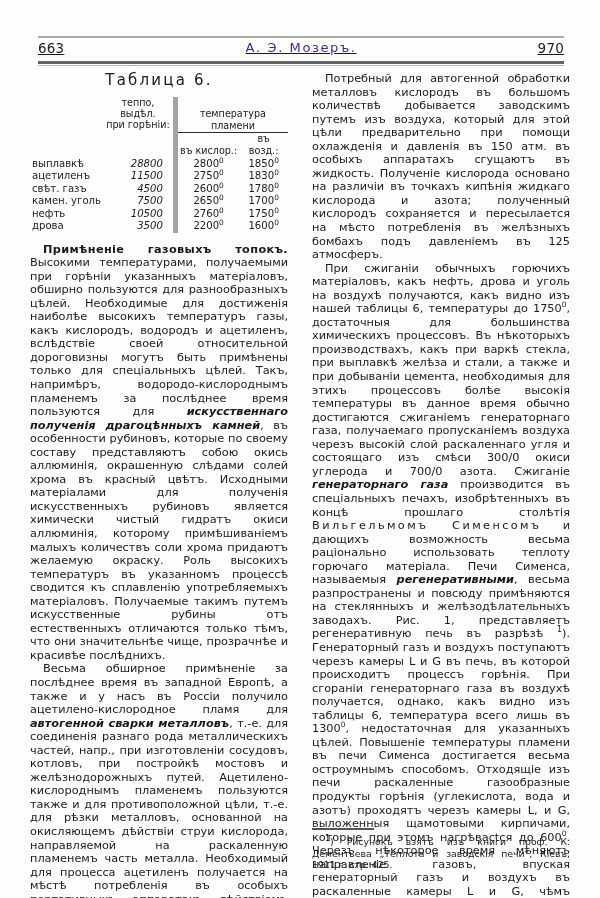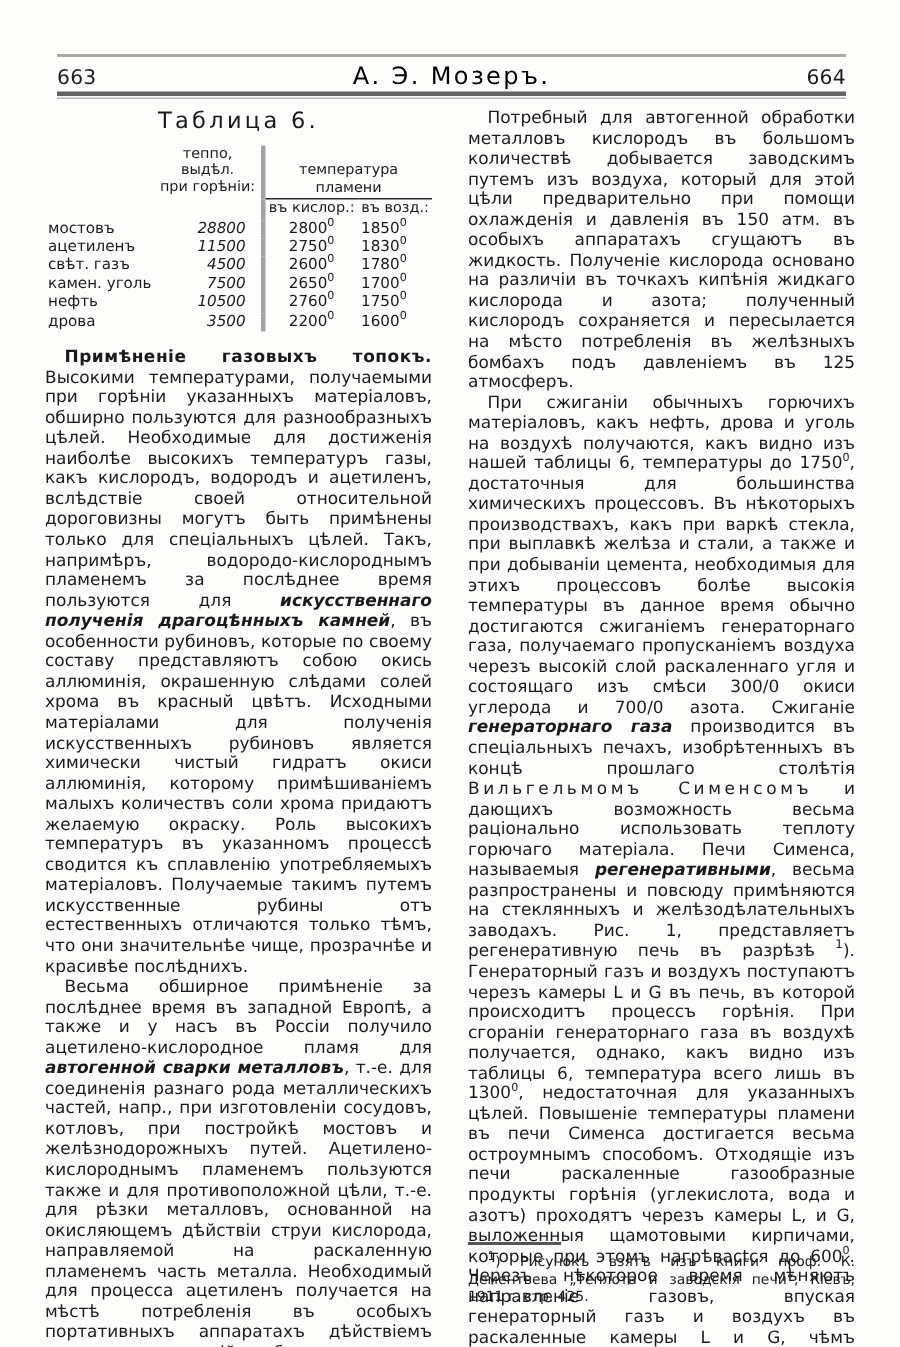--- a/index.html
+++ b/index.html
@@ -47,30 +47,31 @@
     height: 1px;
     background: #6f6f6f;
     opacity: .6;
   }
   .header {
     position: absolute;
     left: 38px; right: 36px;
     top: 40px;
     height: 20px;
     display: flex;
-    align-items: flex-end;
+    align-items: flex-start;
     justify-content: space-between;
     font-size: 13.5px;
     letter-spacing: .2px;
+    text-decoration: underline;
   }
   .header .folio { font-size: 13.5px; color: #1d1d1d; }
   .header .author {
-    font-size: 16px;
+    font-size: 13px;
     letter-spacing: 1.6px;
-    color: #000000;
+    color: #4c1d95;
   }
 
   
   .col {
     position: absolute;
     top: 72px;
     width: 258px;
     font-size: 11.3px;
     line-height: 13.55px;
     text-align: justify;
@@ -118,23 +119,23 @@
     font-size: 9.6px;
     line-height: 11.4px;
     vertical-align: bottom;
     padding: 0 2px 2px 2px;
     text-align: center;
   }
   table.t6 td { padding: 0 2px; white-space: nowrap; }
   .c-name  { text-align: left;  padding-left: 2px !important; }
   .c-num   { text-align: right; padding-right: 10px !important; font-style: italic; }
   .c-ox    { text-align: center; margin-top: 27px; }
-  .c-air   { }
-
-  .vline-l { border-left: 3px solid #a3a3a3; }
+  .c-air   { text-align: center; }
+
+  .vline-l { border-left: 5px solid #a3a3a3; }
   .hdr-span {
     border-bottom: 1px solid #2b2b2b;
     padding-bottom: 1px !important;
   }
   .deg { font-size: 7.4px; vertical-align: super; line-height: 0; }
 
   
   .fn-rule {
     position: absolute;
     left: 312px;
@@ -157,21 +158,21 @@
 </head>
 <body>
 
 <div class="page">
 
   <div class="rule-top"></div>
 
   <div class="header">
     <span class="folio">663</span>
     <span class="author">А. Э. Мозеръ.</span>
-    <span class="folio">664</span>
+    <span class="folio">970</span>
   </div>
 
   <div class="rule-head"></div>
 
   <div class="col col-left">
 
     <div class="table-wrap">
       <div class="tbl-caption">Таблица 6.</div>
       <table class="t6">
         <thead>
@@ -185,21 +186,21 @@
           </tr>
           <tr>
             <th></th>
             <th></th>
             <th class="vline-l">въ кислор.:</th>
             <th>въ возд.:</th>
           </tr>
         </thead>
         <tbody>
             <tr>
-              <td class="c-name">мостовъ</td>
+              <td class="c-name">выплавкѣ</td>
               <td class="c-num">28800</td>
               <td class="c-ox vline-l">2800<sup class="deg">0</sup></td>
               <td class="c-air">1850<sup class="deg">0</sup></td>
             </tr>
             <tr>
               <td class="c-name">ацетиленъ</td>
               <td class="c-num">11500</td>
               <td class="c-ox vline-l">2750<sup class="deg">0</sup></td>
               <td class="c-air">1830<sup class="deg">0</sup></td>
             </tr>

